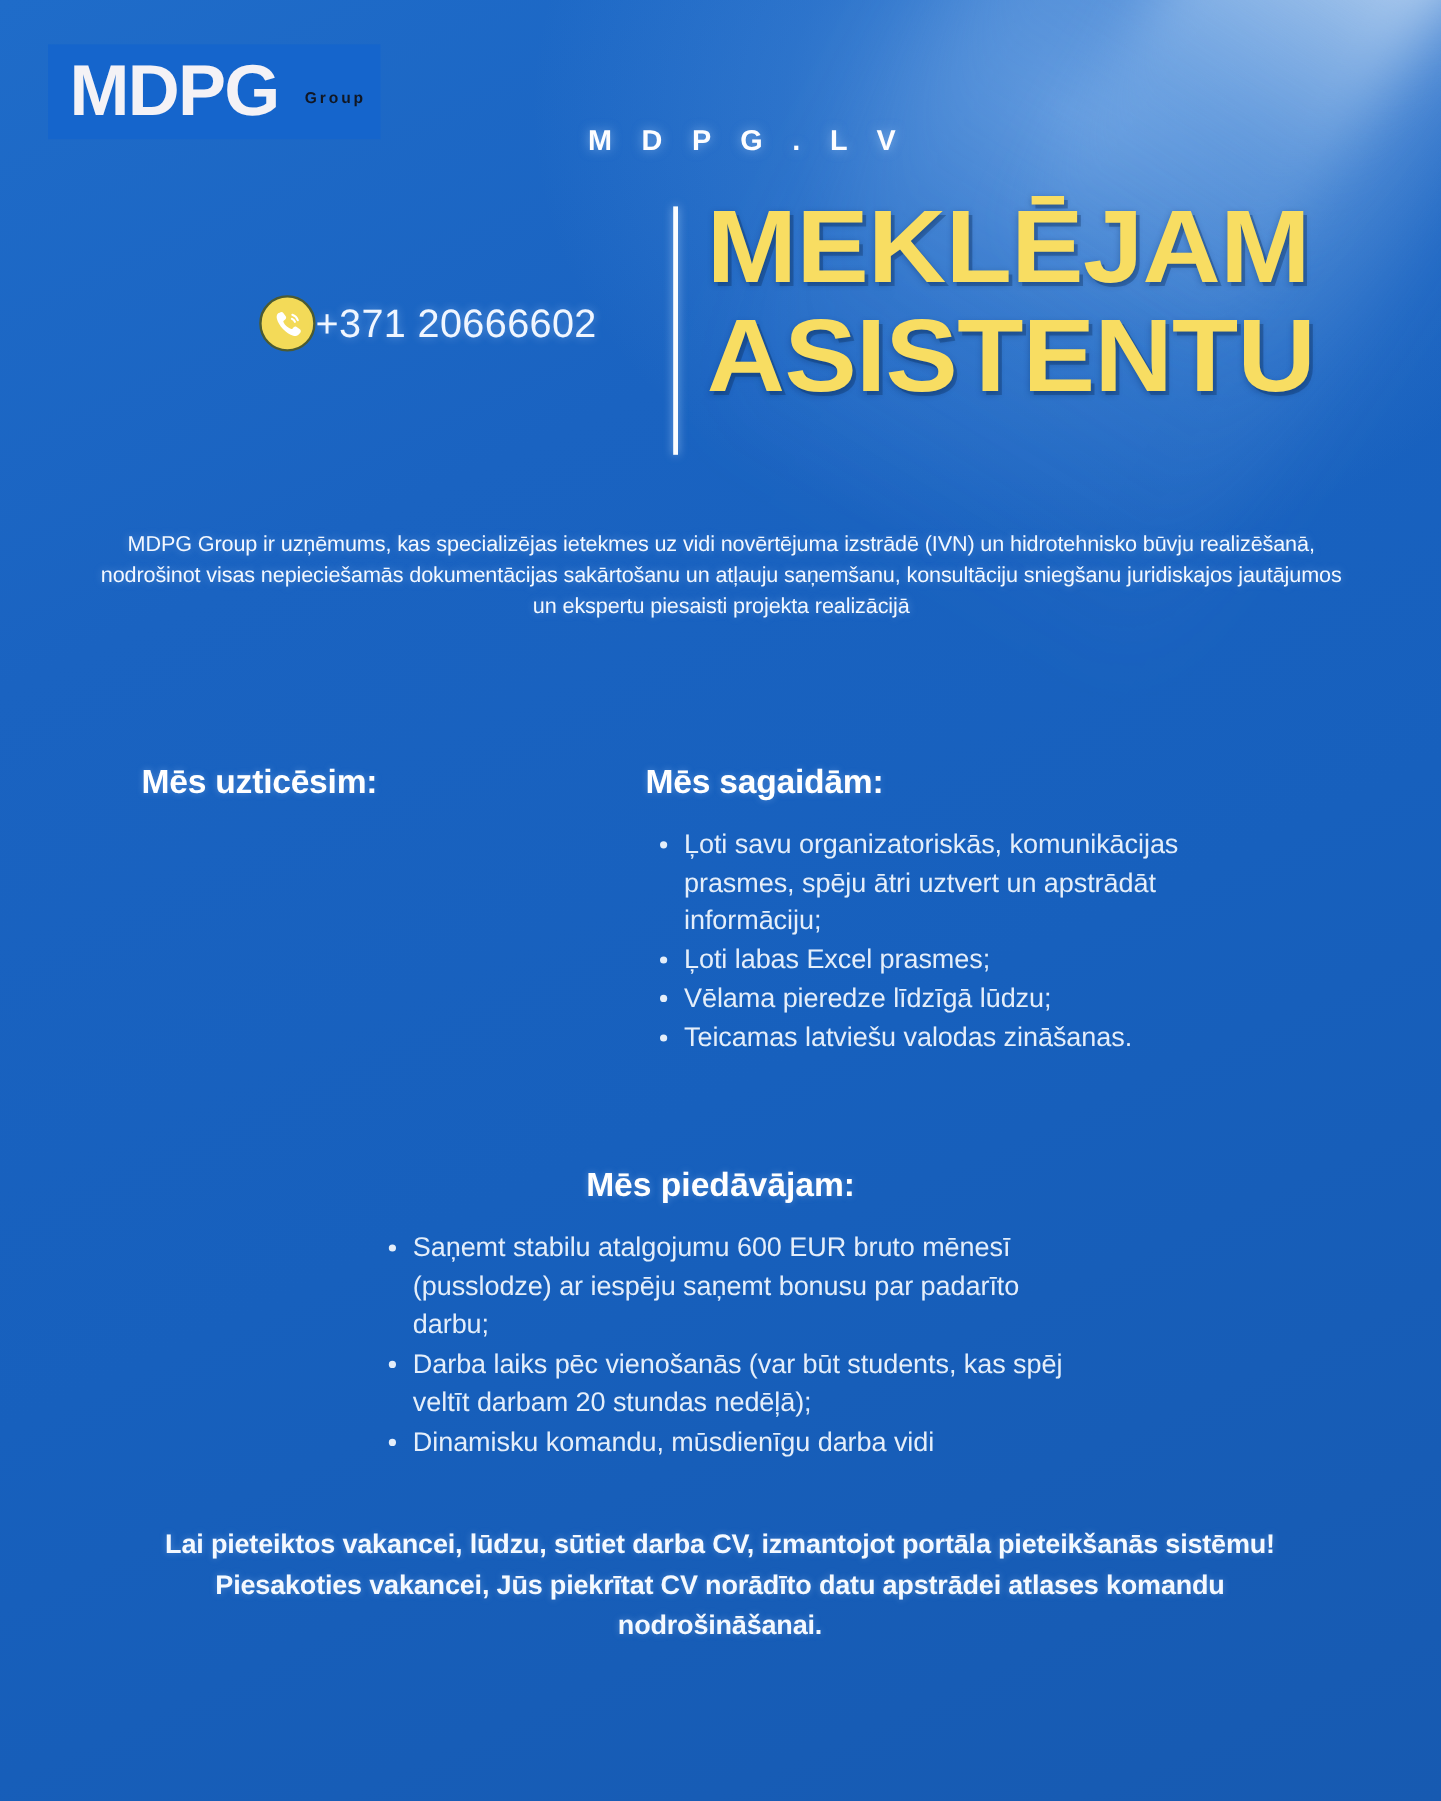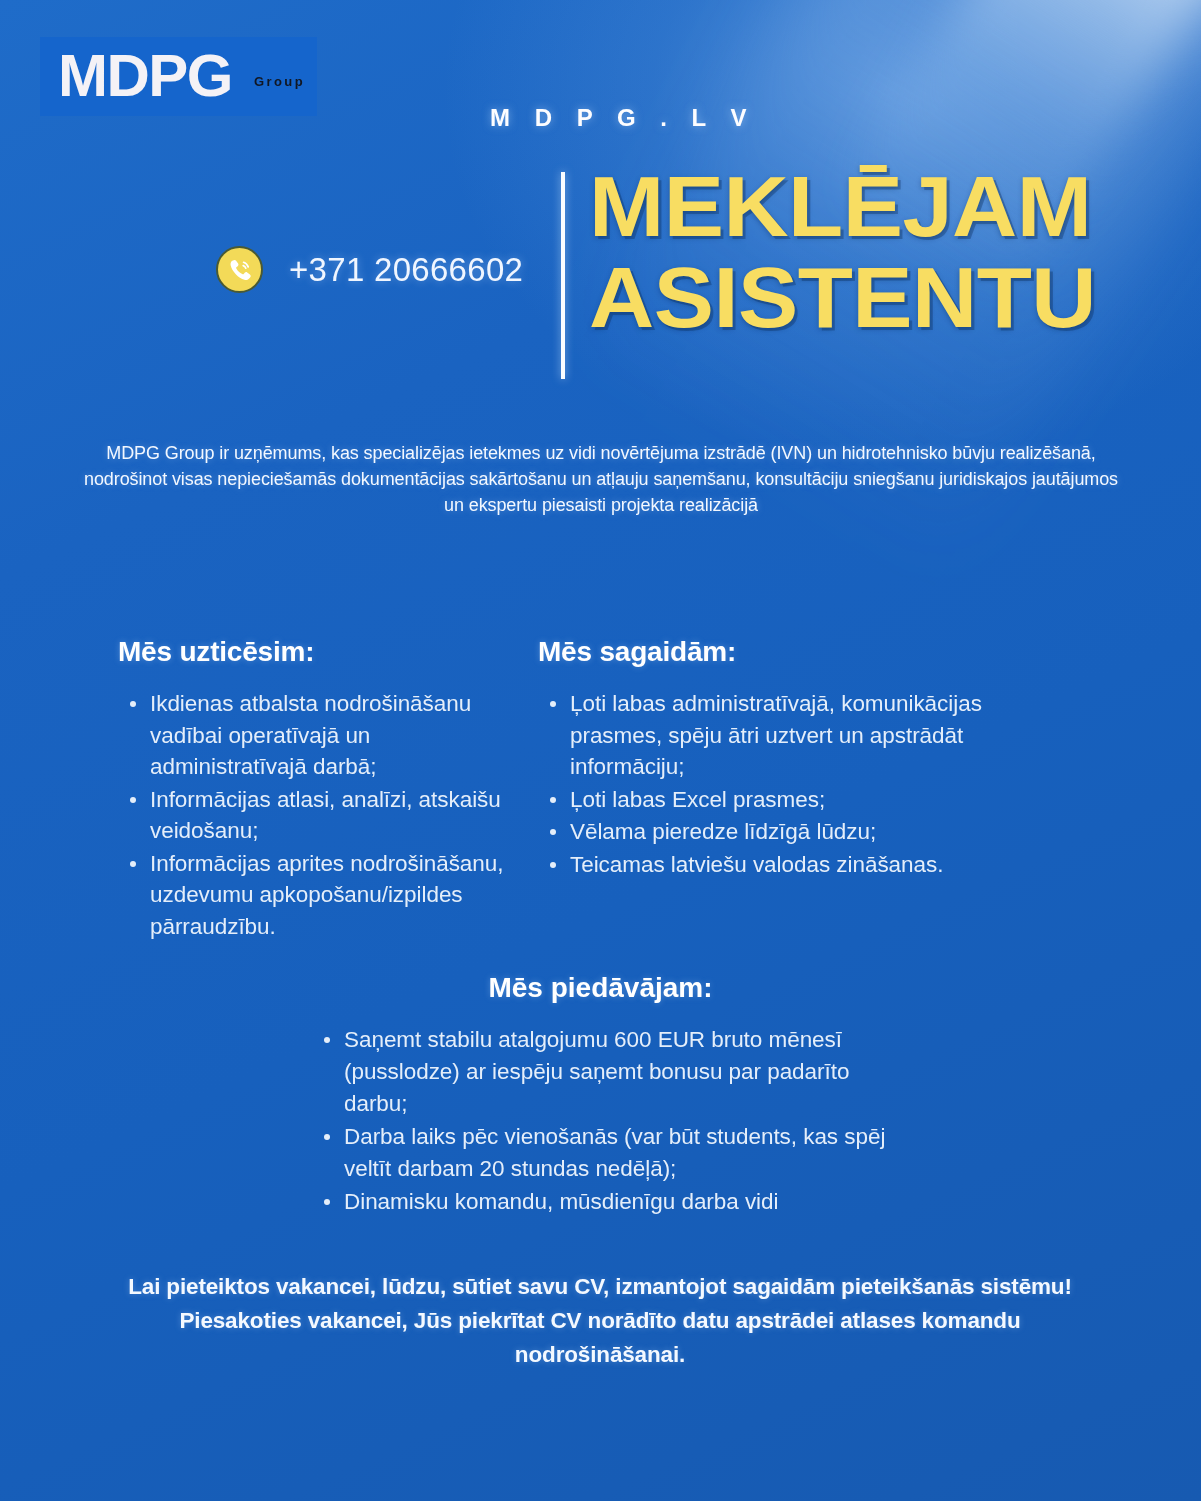--- a/index.html
+++ b/index.html
@@ -120,21 +120,20 @@
     text-shadow: 0 0 9px rgba(190,220,255,0.55);
   }
 
   
   #phone-row {
     position: absolute;
     left: 216px;
     top: 246px;
     display: flex;
     align-items: center;
-    gap: 26px;
   }
   #phone-icon {
     width: 47px;
     height: 47px;
     border-radius: 50%;
     background: #f3da58;
     border: 2px solid #4a5a33;
     display: flex;
     align-items: center;
     justify-content: center;
@@ -312,50 +311,45 @@
       <div class="headline-line" id="headline-line-1">MEKLĒJAM</div>
       <div class="headline-line" id="headline-line-2">ASISTENTU</div>
     </div>
 
     <div id="intro">MDPG Group ir uzņēmums, kas specializējas ietekmes uz vidi novērtējuma izstrādē (IVN) un hidrotehnisko būvju realizēšanā, nodrošinot visas nepieciešamās dokumentācijas sakārtošanu un atļauju saņemšanu, konsultāciju sniegšanu juridiskajos jautājumos un ekspertu piesaisti projekta realizācijā</div>
 
     <div id="columns">
 
       <div class="col" id="col-left">
         <h2 class="sec-heading">Mēs uzticēsim:</h2>
-        <ul class="bullets" id="responsibilities-list">
-            <li>Ikdienas atbalsta nodrošināšanu vadībai operatīvajā un administratīvajā darbā;</li>
-            <li>Informācijas atlasi, analīzi, atskaišu veidošanu;</li>
-            <li>Informācijas aprites nodrošināšanu, uzdevumu apkopošanu/izpildes pārraudzību.</li>
-          </ul>
       </div>
 
       <div class="col" id="col-right">
         <h2 class="sec-heading">Mēs sagaidām:</h2>
         <ul class="bullets" id="requirements-list">
-            <li>Ļoti labas administratīvajā, komunikācijas prasmes, spēju ātri uztvert un apstrādāt informāciju;</li>
+            <li>Ļoti savu organizatoriskās, komunikācijas prasmes, spēju ātri uztvert un apstrādāt informāciju;</li>
             <li>Ļoti labas Excel prasmes;</li>
             <li>Vēlama pieredze līdzīgā lūdzu;</li>
             <li>Teicamas latviešu valodas zināšanas.</li>
           </ul>
       </div>
 
     </div>
 
     <div id="offer">
       <h2 id="offer-heading">Mēs piedāvājam:</h2>
       <div id="offer-list-wrap">
         <ul class="bullets" id="offer-list">
             <li>Saņemt stabilu atalgojumu 600 EUR bruto mēnesī (pusslodze) ar iespēju saņemt bonusu par padarīto darbu;</li>
             <li>Darba laiks pēc vienošanās (var būt students, kas spēj veltīt darbam 20 stundas nedēļā);</li>
             <li>Dinamisku komandu, mūsdienīgu darba vidi</li>
           </ul>
       </div>
     </div>
 
     <div id="footer">
-        <div>Lai pieteiktos vakancei, lūdzu, sūtiet savu CV, izmantojot sagaidām pieteikšanās sistēmu!</div>
+        <div>Lai pieteiktos vakancei, lūdzu, sūtiet darba CV, izmantojot portāla pieteikšanās sistēmu!</div>
         <div>Piesakoties vakancei, Jūs piekrītat  CV norādīto datu apstrādei atlases komandu</div>
         <div>nodrošināšanai.</div>
       </div>
 
   </div>
 </div>
 
 </body></html>

